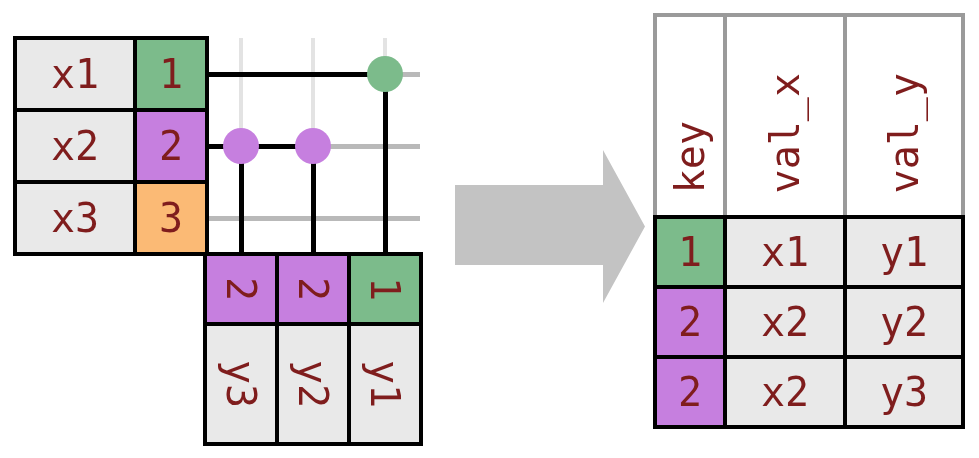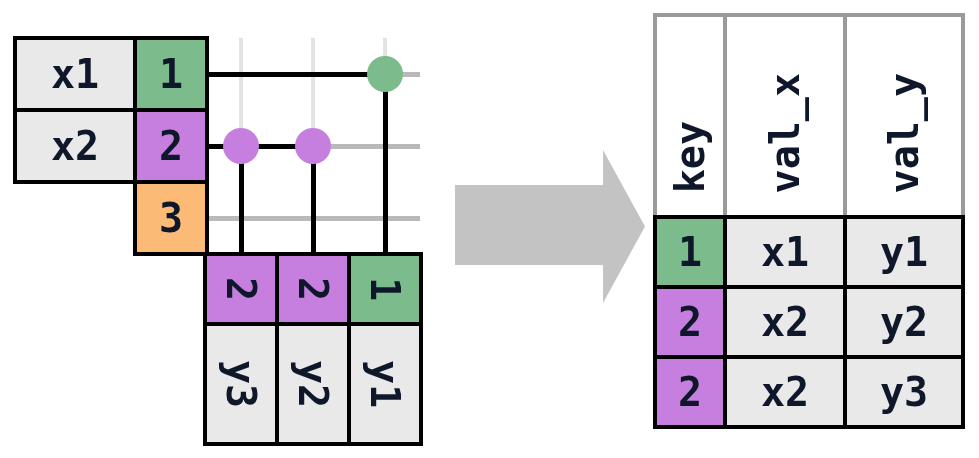--- a/index.html
+++ b/index.html
@@ -43,24 +43,24 @@
     background: var(--header_white);
     align-items: flex-end;
     padding-bottom: 22px;
   }
   [data-color="green"]  { background: var(--green); }
   [data-color="purple"] { background: var(--purple); }
   [data-color="orange"] { background: var(--orange); }
 
   .t {
     font-family: "DejaVu Sans Mono", monospace;
-    font-weight: 700;
+    font-weight: 400;
     font-size: 40px;
     line-height: 1;
-    color: #0f172a;
+    color: #7f1d1d;
     white-space: nowrap;
   }
   .vtext { writing-mode: vertical-rl; }                               
   .vtext-up { writing-mode: vertical-rl; transform: rotate(180deg); } 
 
   .arrow {
     position: absolute;
     left: 455px; top: 150px; width: 190px; height: 153px;
     background: var(--arrow_gray);
     clip-path: polygon(0px 35px, 148px 35px, 148px 0px, 190px 76.5px, 148px 153px, 148px 115px, 0px 115px);
@@ -93,20 +93,23 @@
     <span class="t">x1</span>
   </div>
   <div class="cell" style="left:133px;top:36px;width:76px;height:76px" data-color="green">
     <span class="t">1</span>
   </div>
   <div class="cell" style="left:13px;top:108px;width:124px;height:76px">
     <span class="t">x2</span>
   </div>
   <div class="cell" style="left:133px;top:108px;width:76px;height:76px" data-color="purple">
     <span class="t">2</span>
+  </div>
+  <div class="cell" style="left:13px;top:180px;width:124px;height:76px">
+    <span class="t">x3</span>
   </div>
   <div class="cell" style="left:133px;top:180px;width:76px;height:76px" data-color="orange">
     <span class="t">3</span>
   </div>
 
   <div class="cell" style="left:203px;top:252px;width:76px;height:74px" data-color="purple">
     <span class="t vtext">2</span>
   </div>
   <div class="cell" style="left:275px;top:252px;width:76px;height:74px" data-color="purple">
     <span class="t vtext">2</span>

